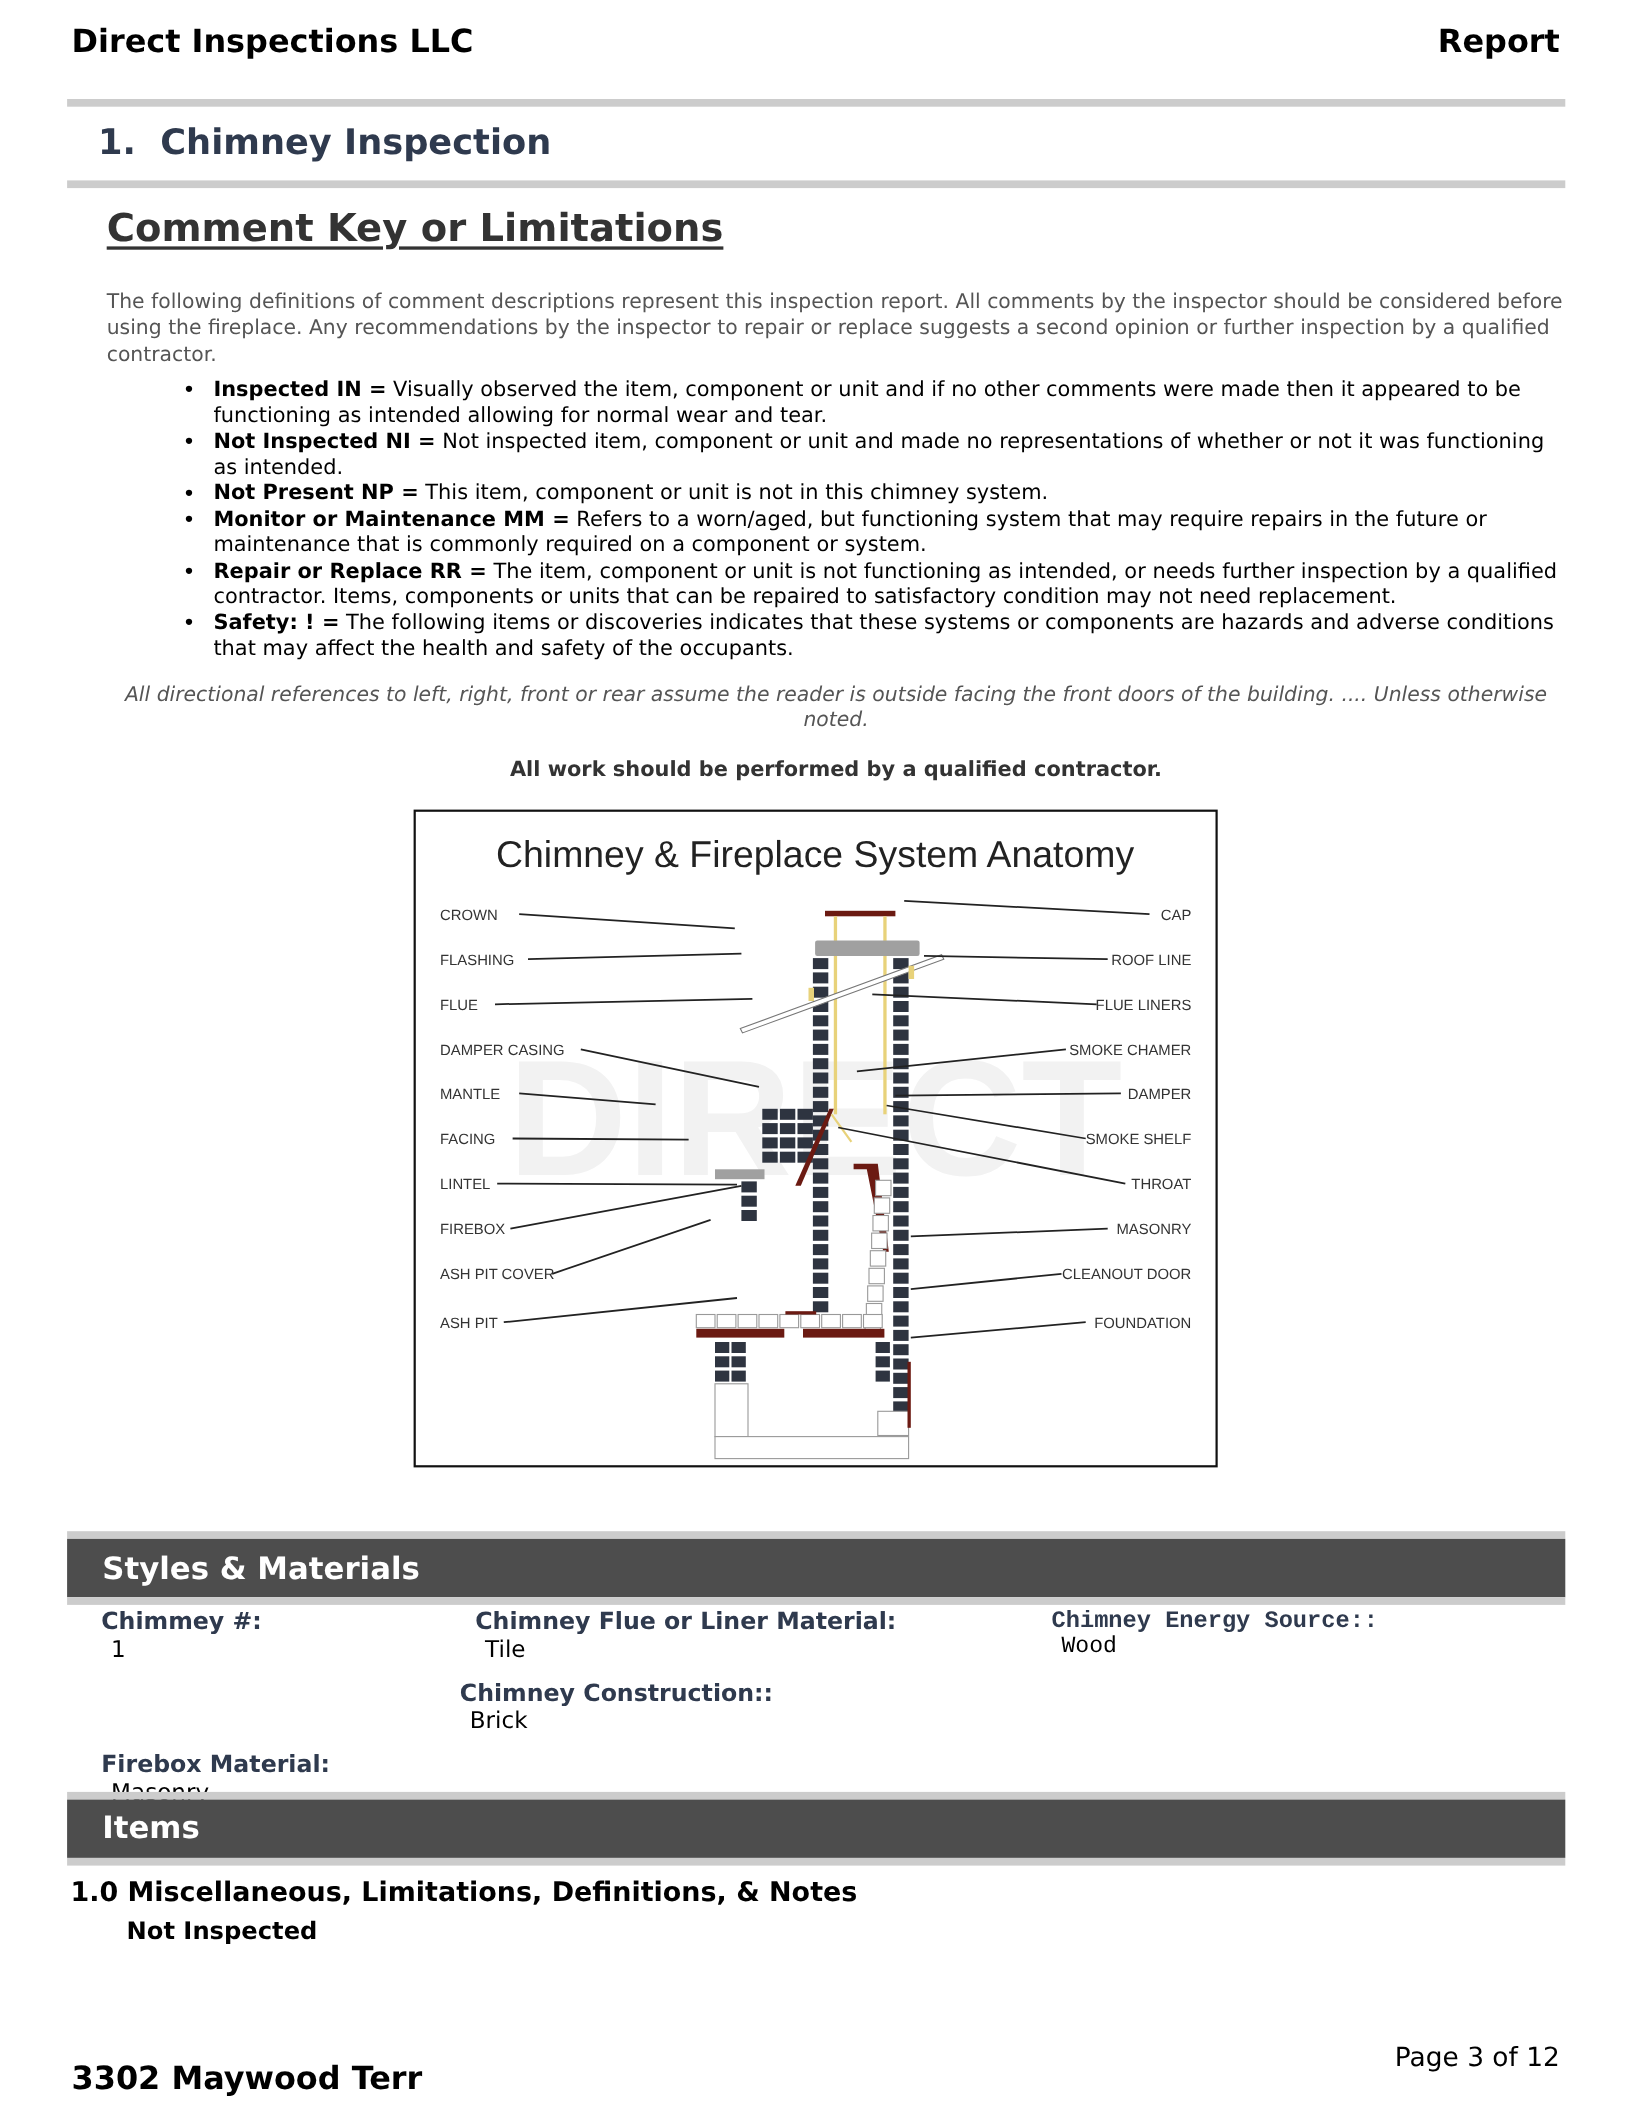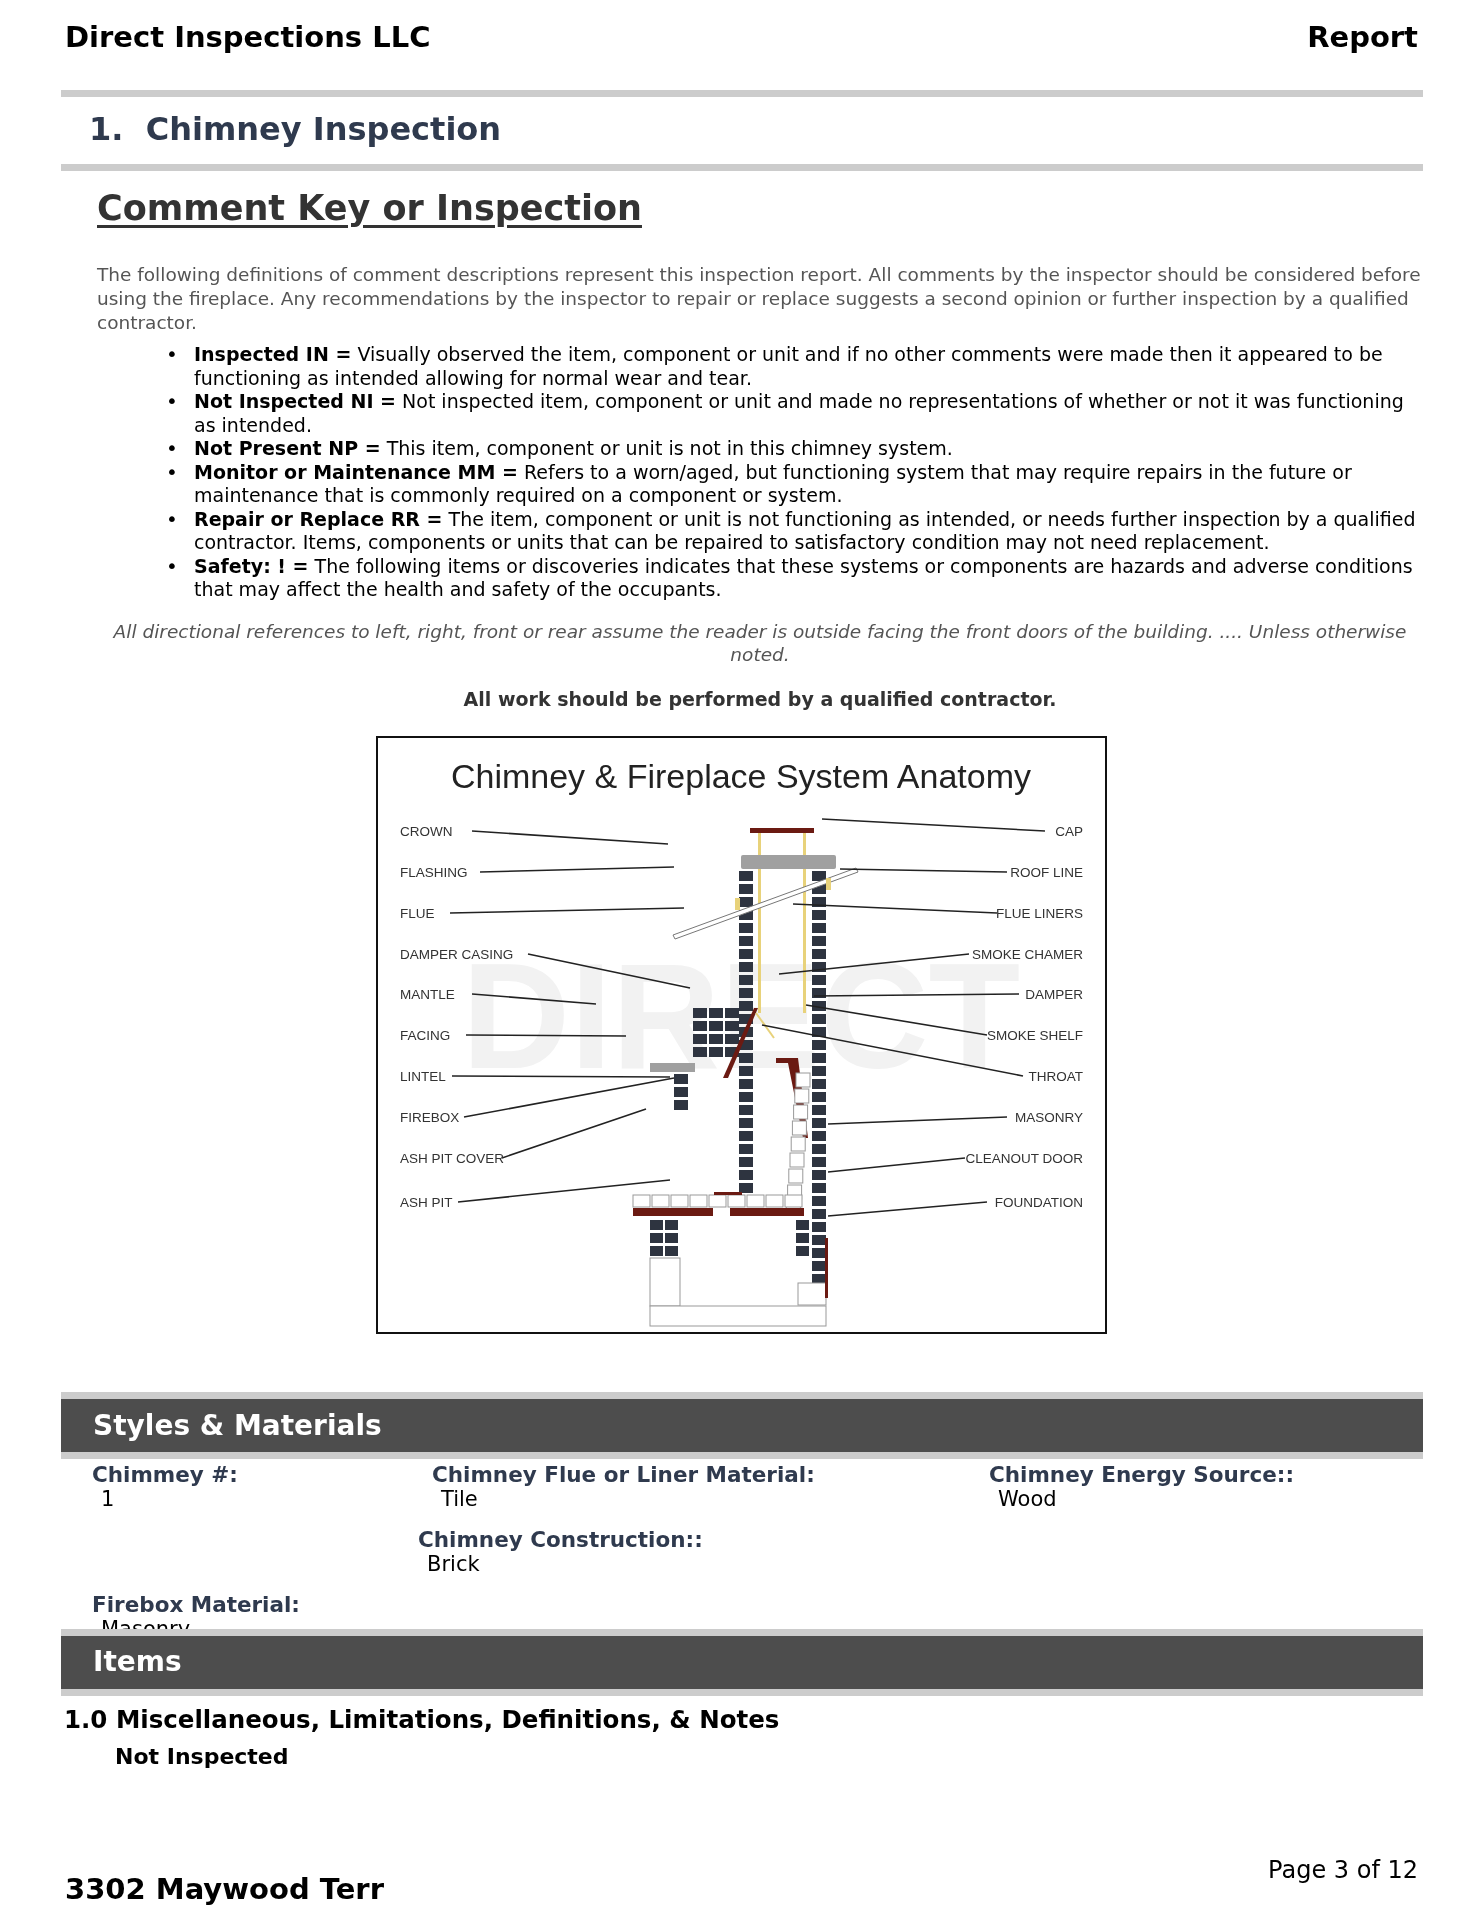--- a/index.html
+++ b/index.html
@@ -46,21 +46,21 @@
 
 <div class="abs hdr-left">Direct Inspections LLC</div>
 <div class="abs hdr-right">Report</div>
 
 <div class="abs rule" style="top:90px"></div>
 <div class="abs section-title">
   <span>1.</span>&nbsp;&nbsp;<span>Chimney Inspection</span>
 </div>
 <div class="abs rule" style="top:164px"></div>
 
-<div class="abs key-title">Comment Key or Inspection</div>
+<div class="abs key-title">Comment Key or Limitations</div>
 <div class="abs intro">The following definitions of comment descriptions represent this inspection report. All comments by the inspector should be considered before using the fireplace. Any recommendations by the inspector to repair or replace suggests a second opinion or further inspection by a qualified contractor.</div>
 
 <ul class="abs deflist">
   <li><span class="bullet">•</span><b>Inspected IN =</b><span> Visually observed the item, component or unit and if no other comments were made then it appeared to be functioning as intended allowing for normal wear and tear.</span></li>
   <li><span class="bullet">•</span><b>Not Inspected NI =</b><span> Not inspected item, component or unit and made no representations of whether or not it was functioning as intended.</span></li>
   <li><span class="bullet">•</span><b>Not Present NP =</b><span> This item, component or unit is not in this chimney system.</span></li>
   <li><span class="bullet">•</span><b>Monitor or Maintenance MM =</b><span> Refers to a worn/aged, but functioning system that may require repairs in the future or maintenance that is commonly required on a component or system.</span></li>
   <li><span class="bullet">•</span><b>Repair or Replace RR =</b><span> The item, component or unit is not functioning as intended, or needs further inspection by a qualified contractor. Items, components or units that can be repaired to satisfactory condition may not need replacement.</span></li>
   <li><span class="bullet">•</span><b>Safety: ! =</b><span> The following items or discoveries indicates that these systems or components are hazards and adverse conditions that may affect the health and safety of the occupants.</span></li>
 </ul>
@@ -247,21 +247,21 @@
 <div class="abs band-top" style="top:1452px"></div>
 
 <div class="abs" style="left:92px; top:1462px;">
   <div class="sm-label">Chimmey #:</div>
   <div class="sm-value">1</div>
 </div>
 <div class="abs" style="left:432px; top:1462px;">
   <div class="sm-label">Chimney Flue or Liner Material:</div>
   <div class="sm-value">Tile</div>
 </div>
-<div class="abs" style="left:989px; top:1462px;">
+<div class="abs" style="left:956px; top:1462px;font-family:Liberation Mono, monospace;">
   <div class="sm-label">Chimney Energy Source::</div>
   <div class="sm-value">Wood</div>
 </div>
 <div class="abs" style="left:92px; top:1592px;">
   <div class="sm-label">Firebox Material:</div>
   <div class="sm-value">Masonry</div>
 </div>
 <div class="abs" style="left:418px; top:1527px;">
   <div class="sm-label">Chimney Construction::</div>
   <div class="sm-value">Brick</div>

